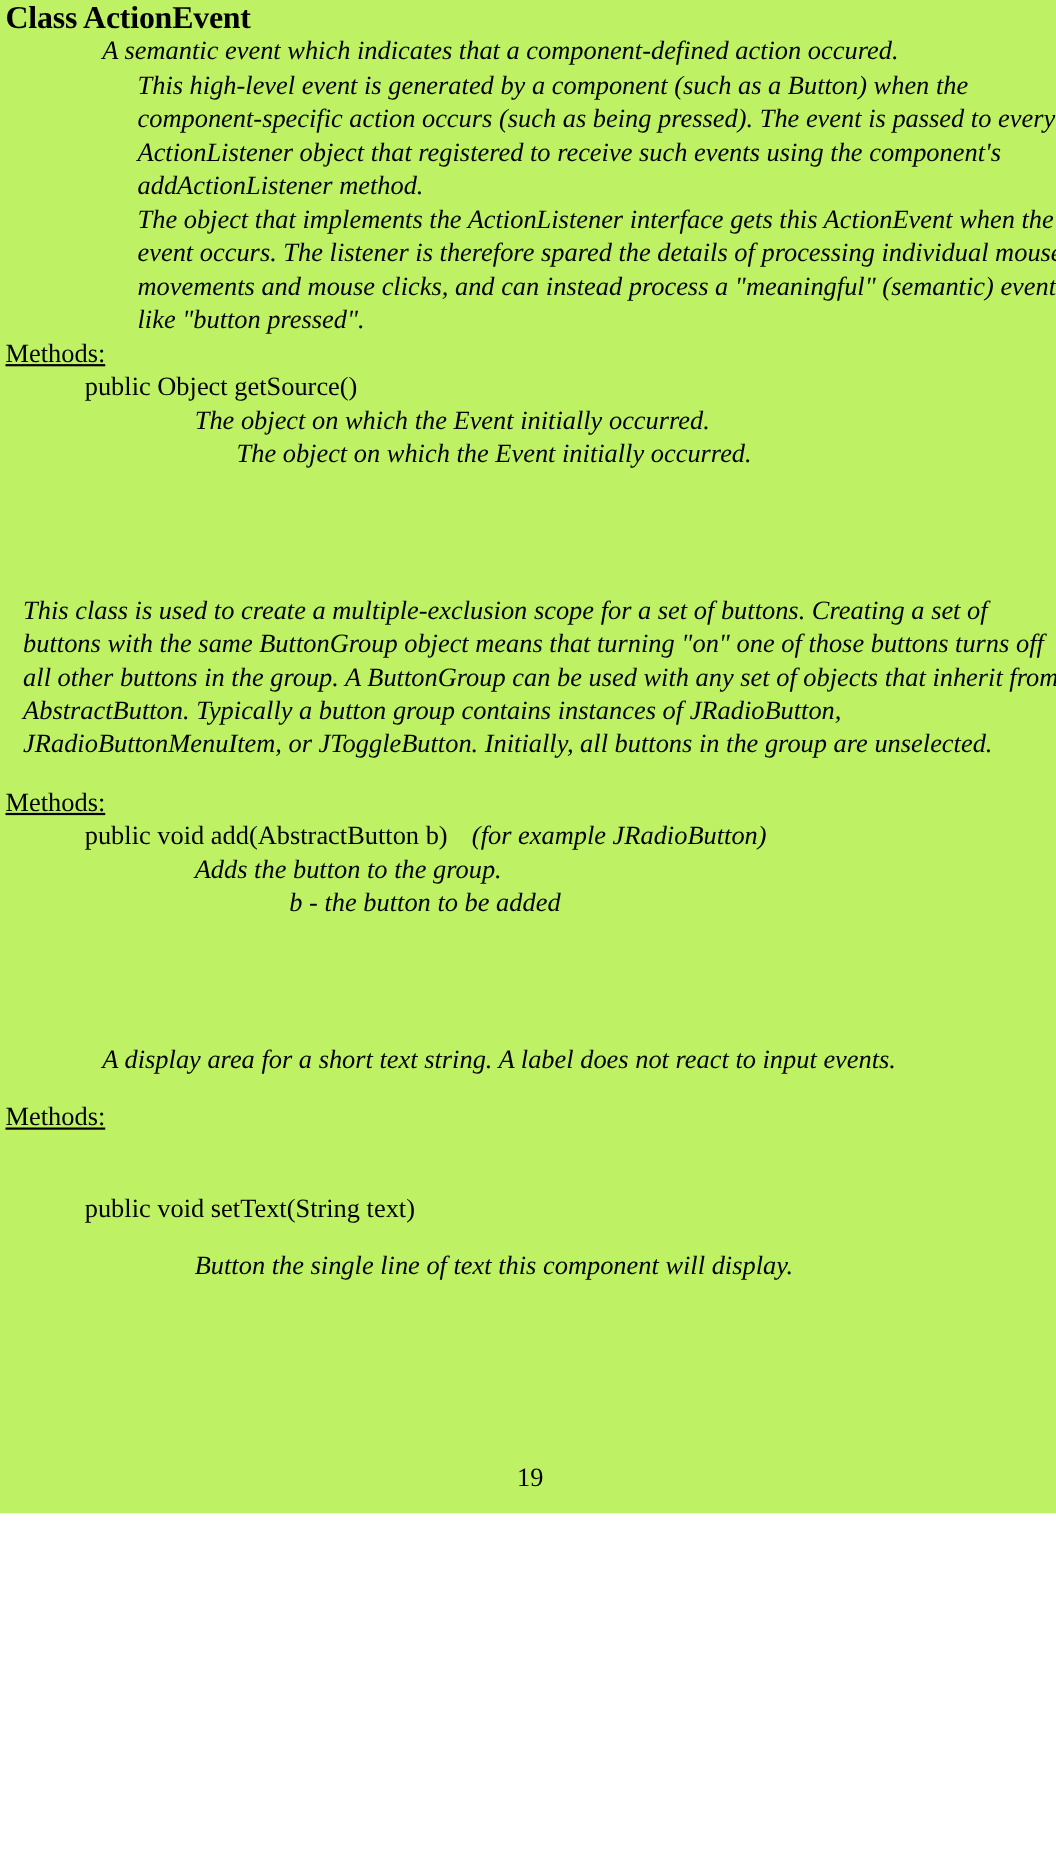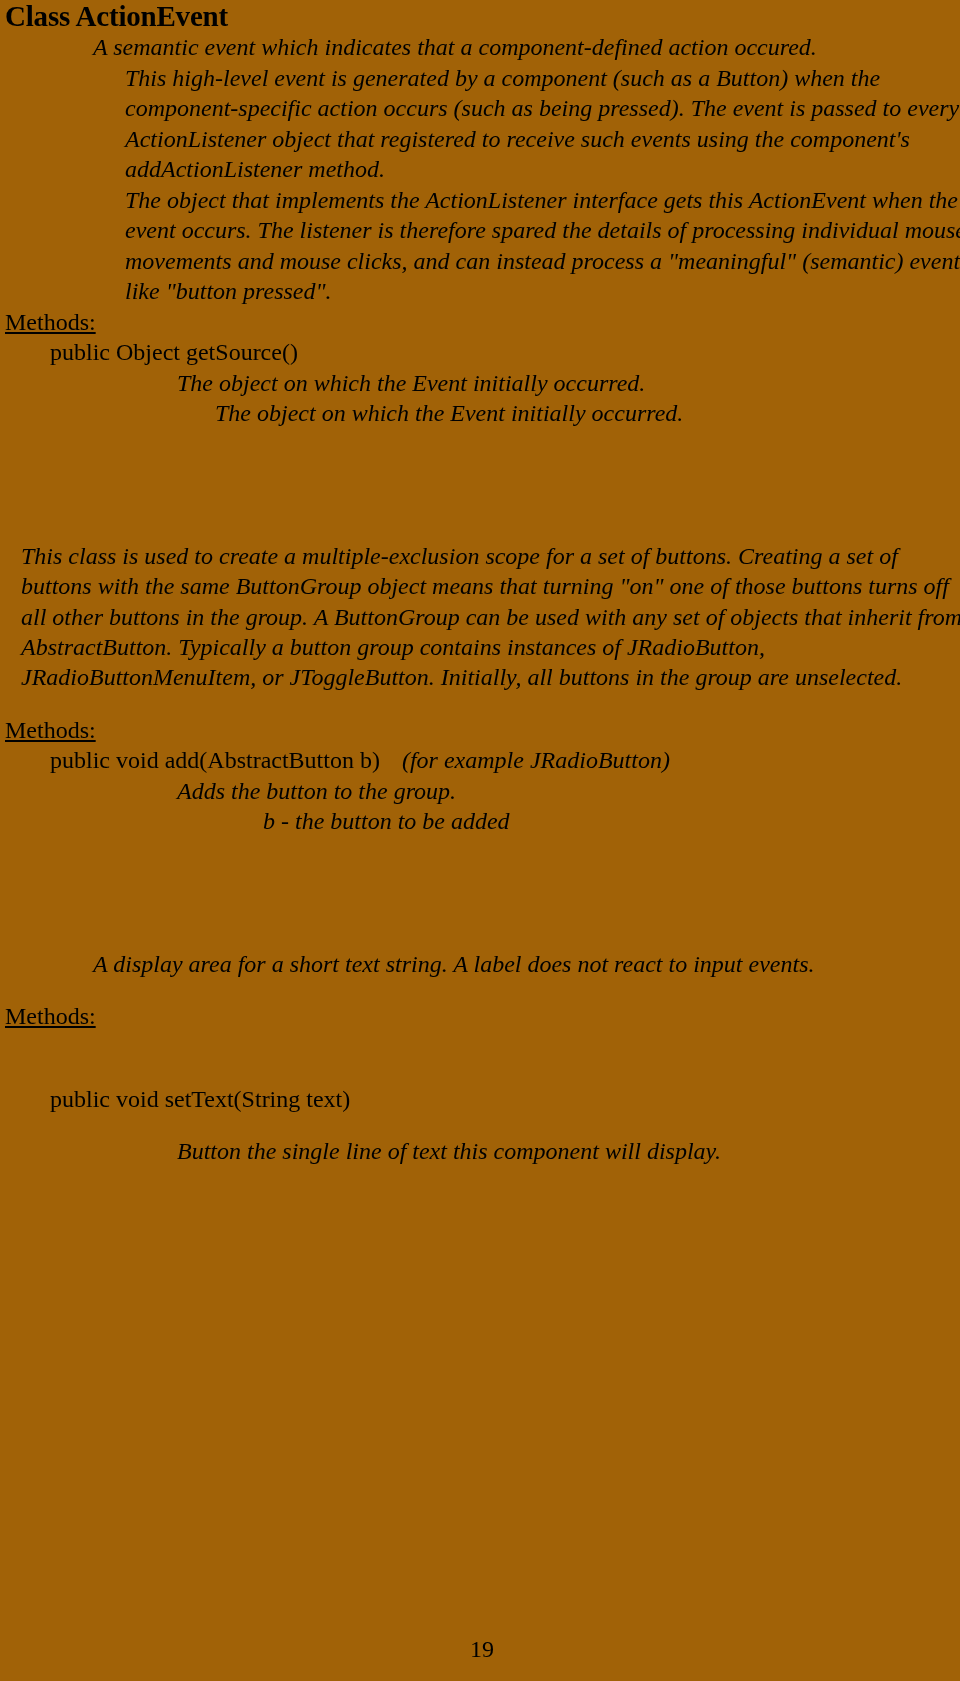--- a/index.html
+++ b/index.html
@@ -5,23 +5,23 @@
 <style>
   html, body {
     margin: 0;
     padding: 0;
     background: #ffffff;
   }
 
   #page {
     position: relative;
     width: 960px;
-    height: 1681px;
-    margin: 0;
-    background: #a16207;
+    height: 1376px;
+    margin: 0;
+    background: #bef264;
     color: #000000;
     font-family: "Liberation Serif", "DejaVu Serif", serif;
     overflow: hidden;
     box-sizing: border-box;
     padding: 0 5px;
   }
 
   .content {
     width: 950px;
   }
@@ -79,21 +79,21 @@
   .methods-row {
     margin: 0;
     padding: 0;
     line-height: 1.27;
   }
 
   
   .signature {
     font-size: 24px;
     line-height: 1.27;
-    margin: 0 0 0 45px;
+    margin: 0 0 0 72px;
     padding: 0;
     white-space: nowrap;
   }
   .signature .note {
     font-style: italic;
     margin-left: 22px;
   }
 
   
   .sub-desc {

